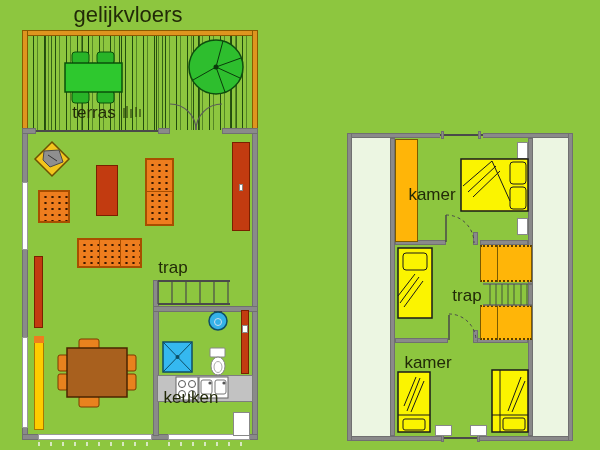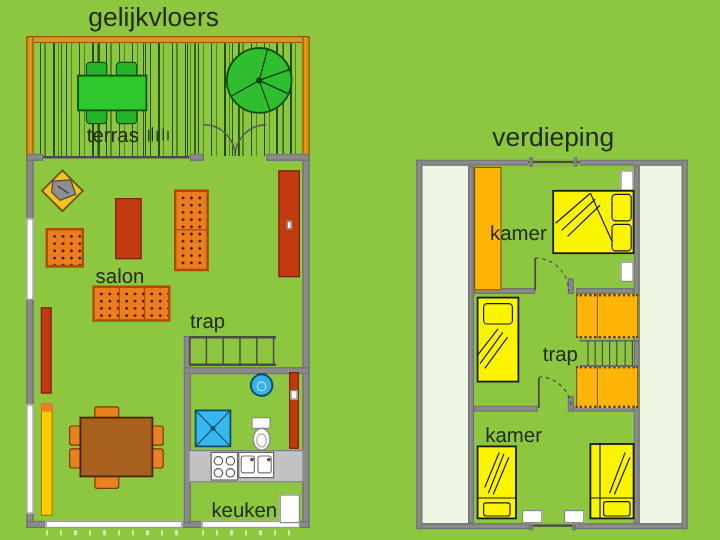--- a/index.html
+++ b/index.html
@@ -69,25 +69,23 @@
   <div class="red" style="left:34px;top:256px;width:9px;height:72px;"></div>
   <div class="abs" style="left:34px;top:336px;width:10px;height:94px;background:#FFCC00;border:1px solid #A87800;box-sizing:border-box;z-index:12;"></div>
   <div class="abs" style="left:34px;top:336px;width:10px;height:7px;background:#EE7D1E;z-index:13;"></div>
 
   <div class="red" style="left:241px;top:310px;width:8px;height:64px;z-index:12;"></div>
   <div class="white" style="left:242px;top:325px;width:6px;height:8px;"></div>
 
   <div class="counter" style="left:157px;top:375px;width:96px;height:27px;"></div>
   <div class="white" style="left:233px;top:412px;width:17px;height:24px;"></div>
 
-  <div class="label" style="left:60px;top:221px;width:80px;">salon</div>
   <div class="label" style="left:153px;top:258px;width:40px;">trap</div>
-  <div class="label" style="left:151px;top:416px;width:80px;text-align:right;">keuken</div>
-
-  <div class="title" style="left:361px;top:102px;width:200px;">verdieping</div>
+  <div class="label" style="left:151px;top:388px;width:80px;">keuken</div>
+
 
   <div class="eaves" style="left:352px;top:138px;width:38px;height:298px;"></div>
   <div class="eaves" style="left:533px;top:138px;width:35px;height:298px;"></div>
 
   <div class="wall" style="left:347px;top:133px;width:226px;height:5px;"></div>
   <div class="abs" style="left:440px;top:133px;width:43px;height:5px;background:#8DC63F;z-index:10;"></div>
   <div class="thinline" style="left:440px;top:134px;width:43px;height:2px;"></div>
   <div class="wall" style="left:441px;top:131px;width:3px;height:8px;"></div>
   <div class="wall" style="left:478px;top:131px;width:3px;height:8px;"></div>
   <div class="wall" style="left:347px;top:436px;width:226px;height:5px;"></div>

